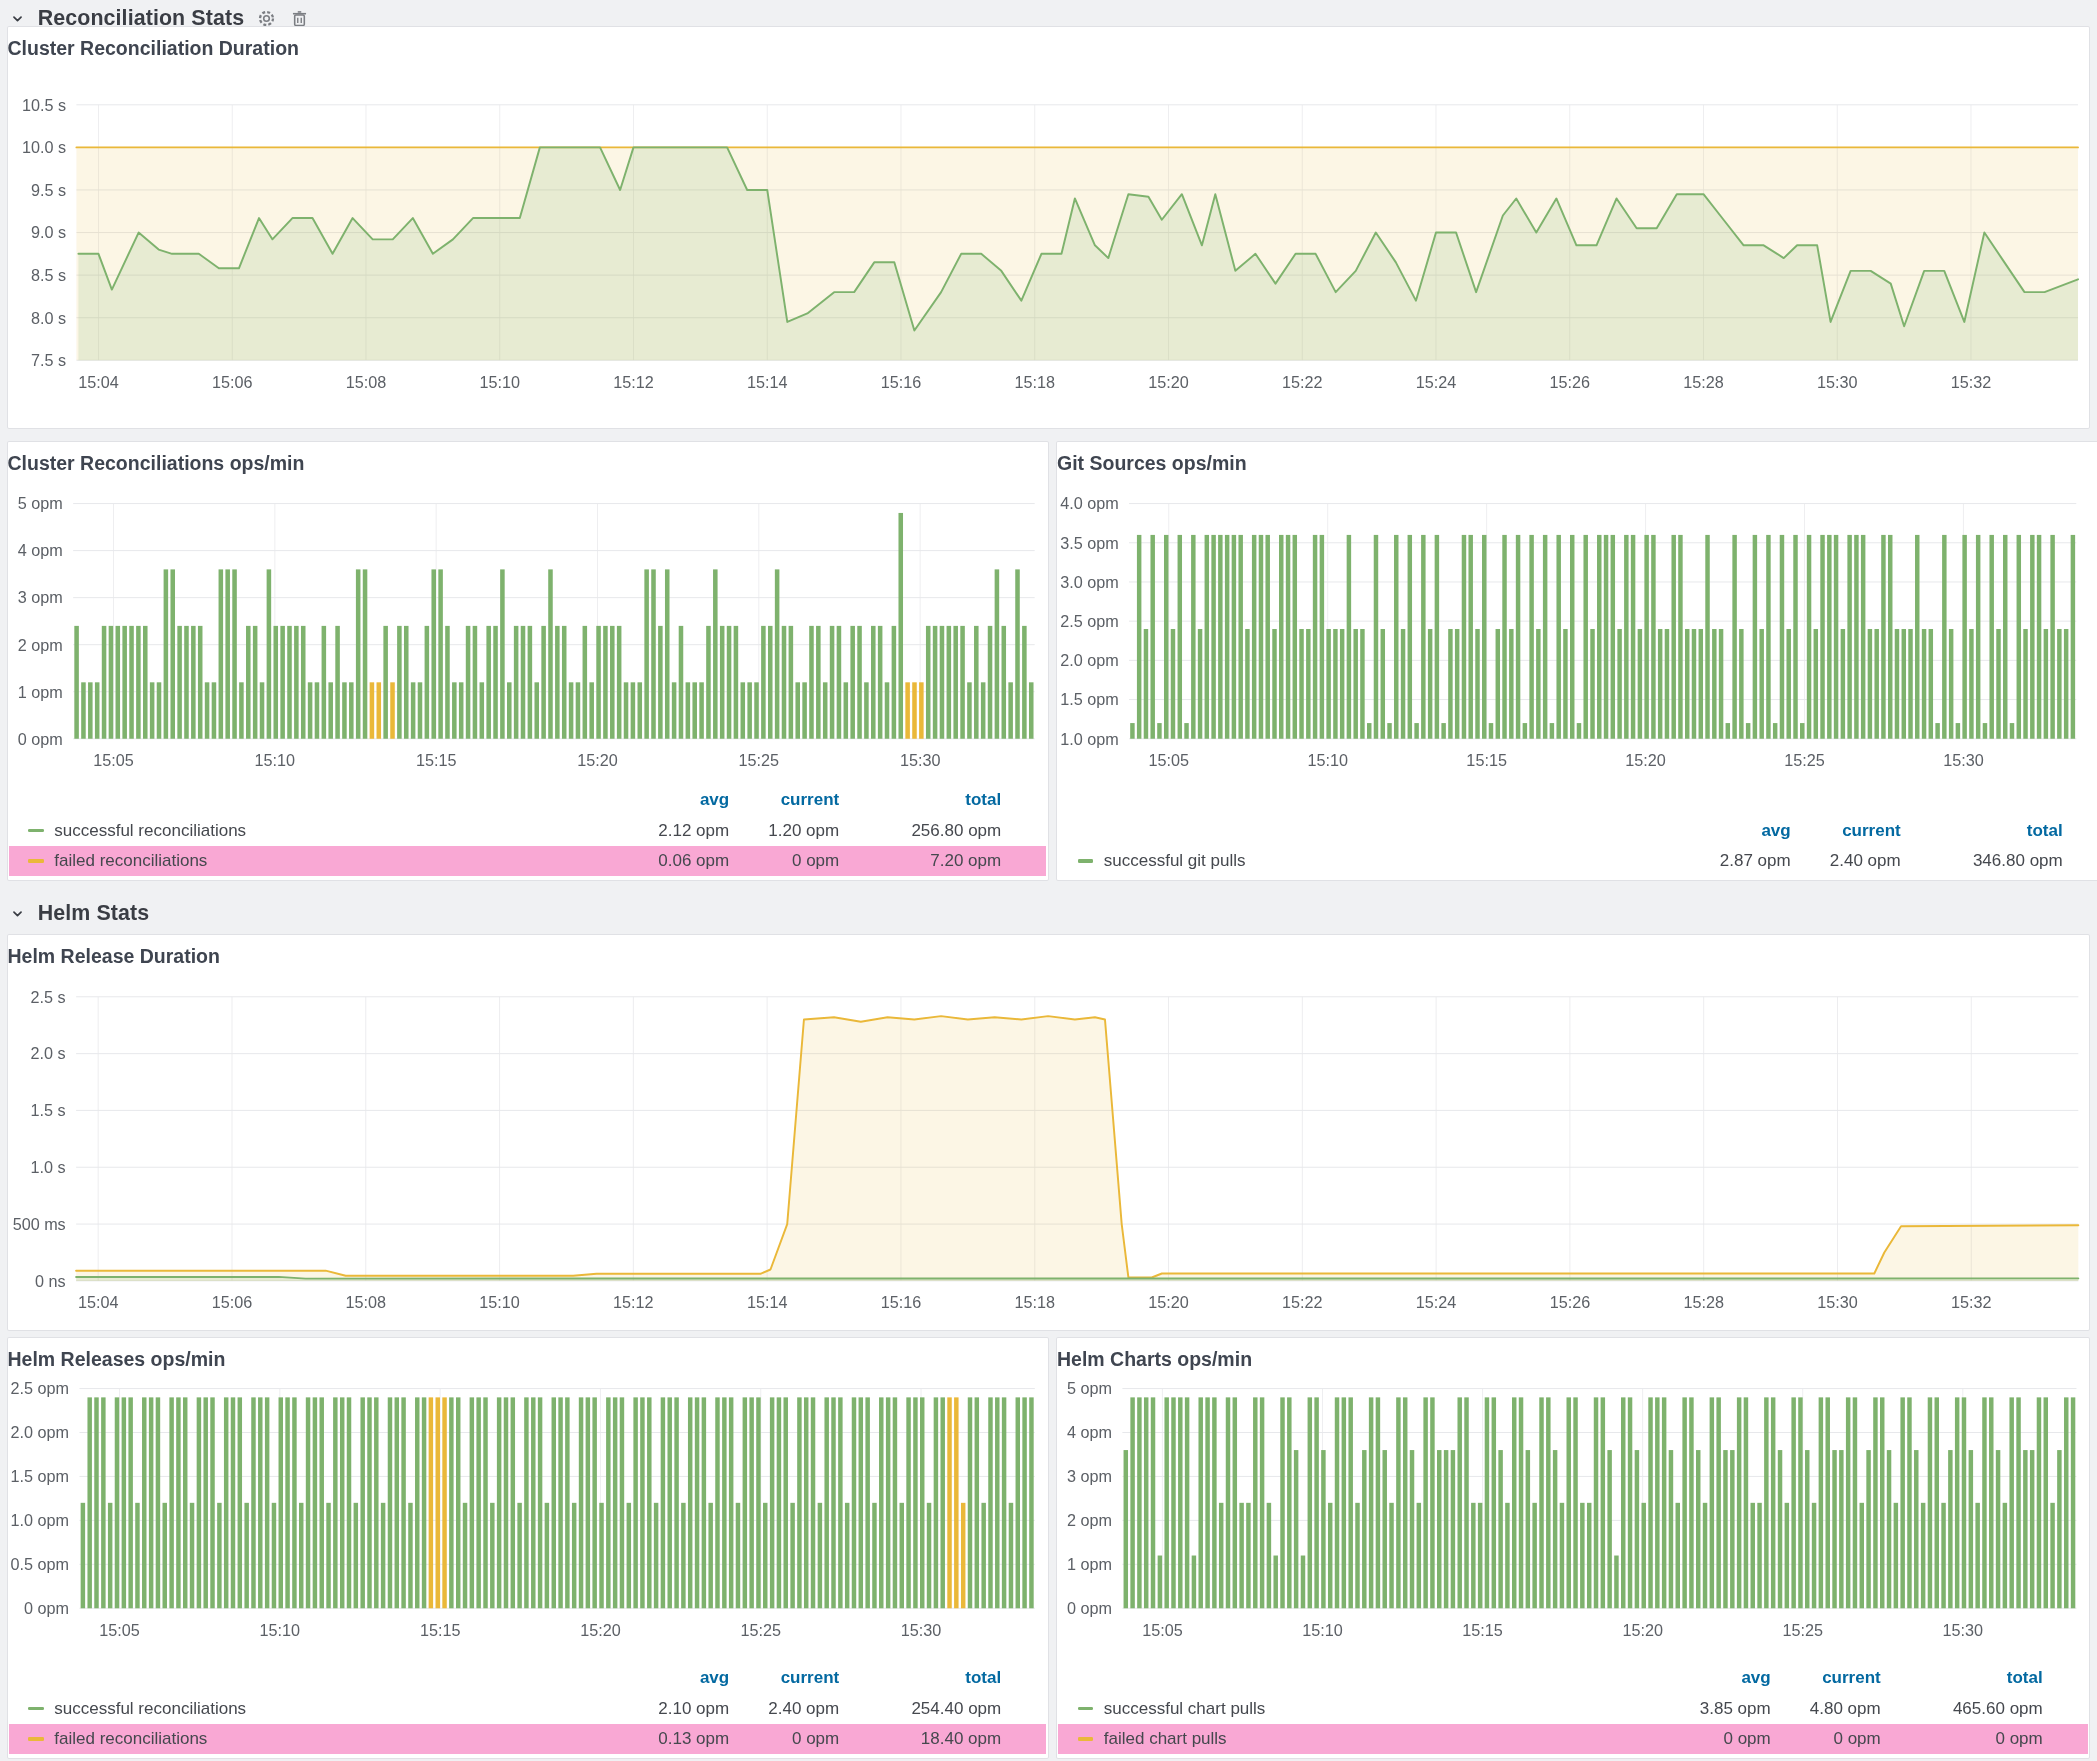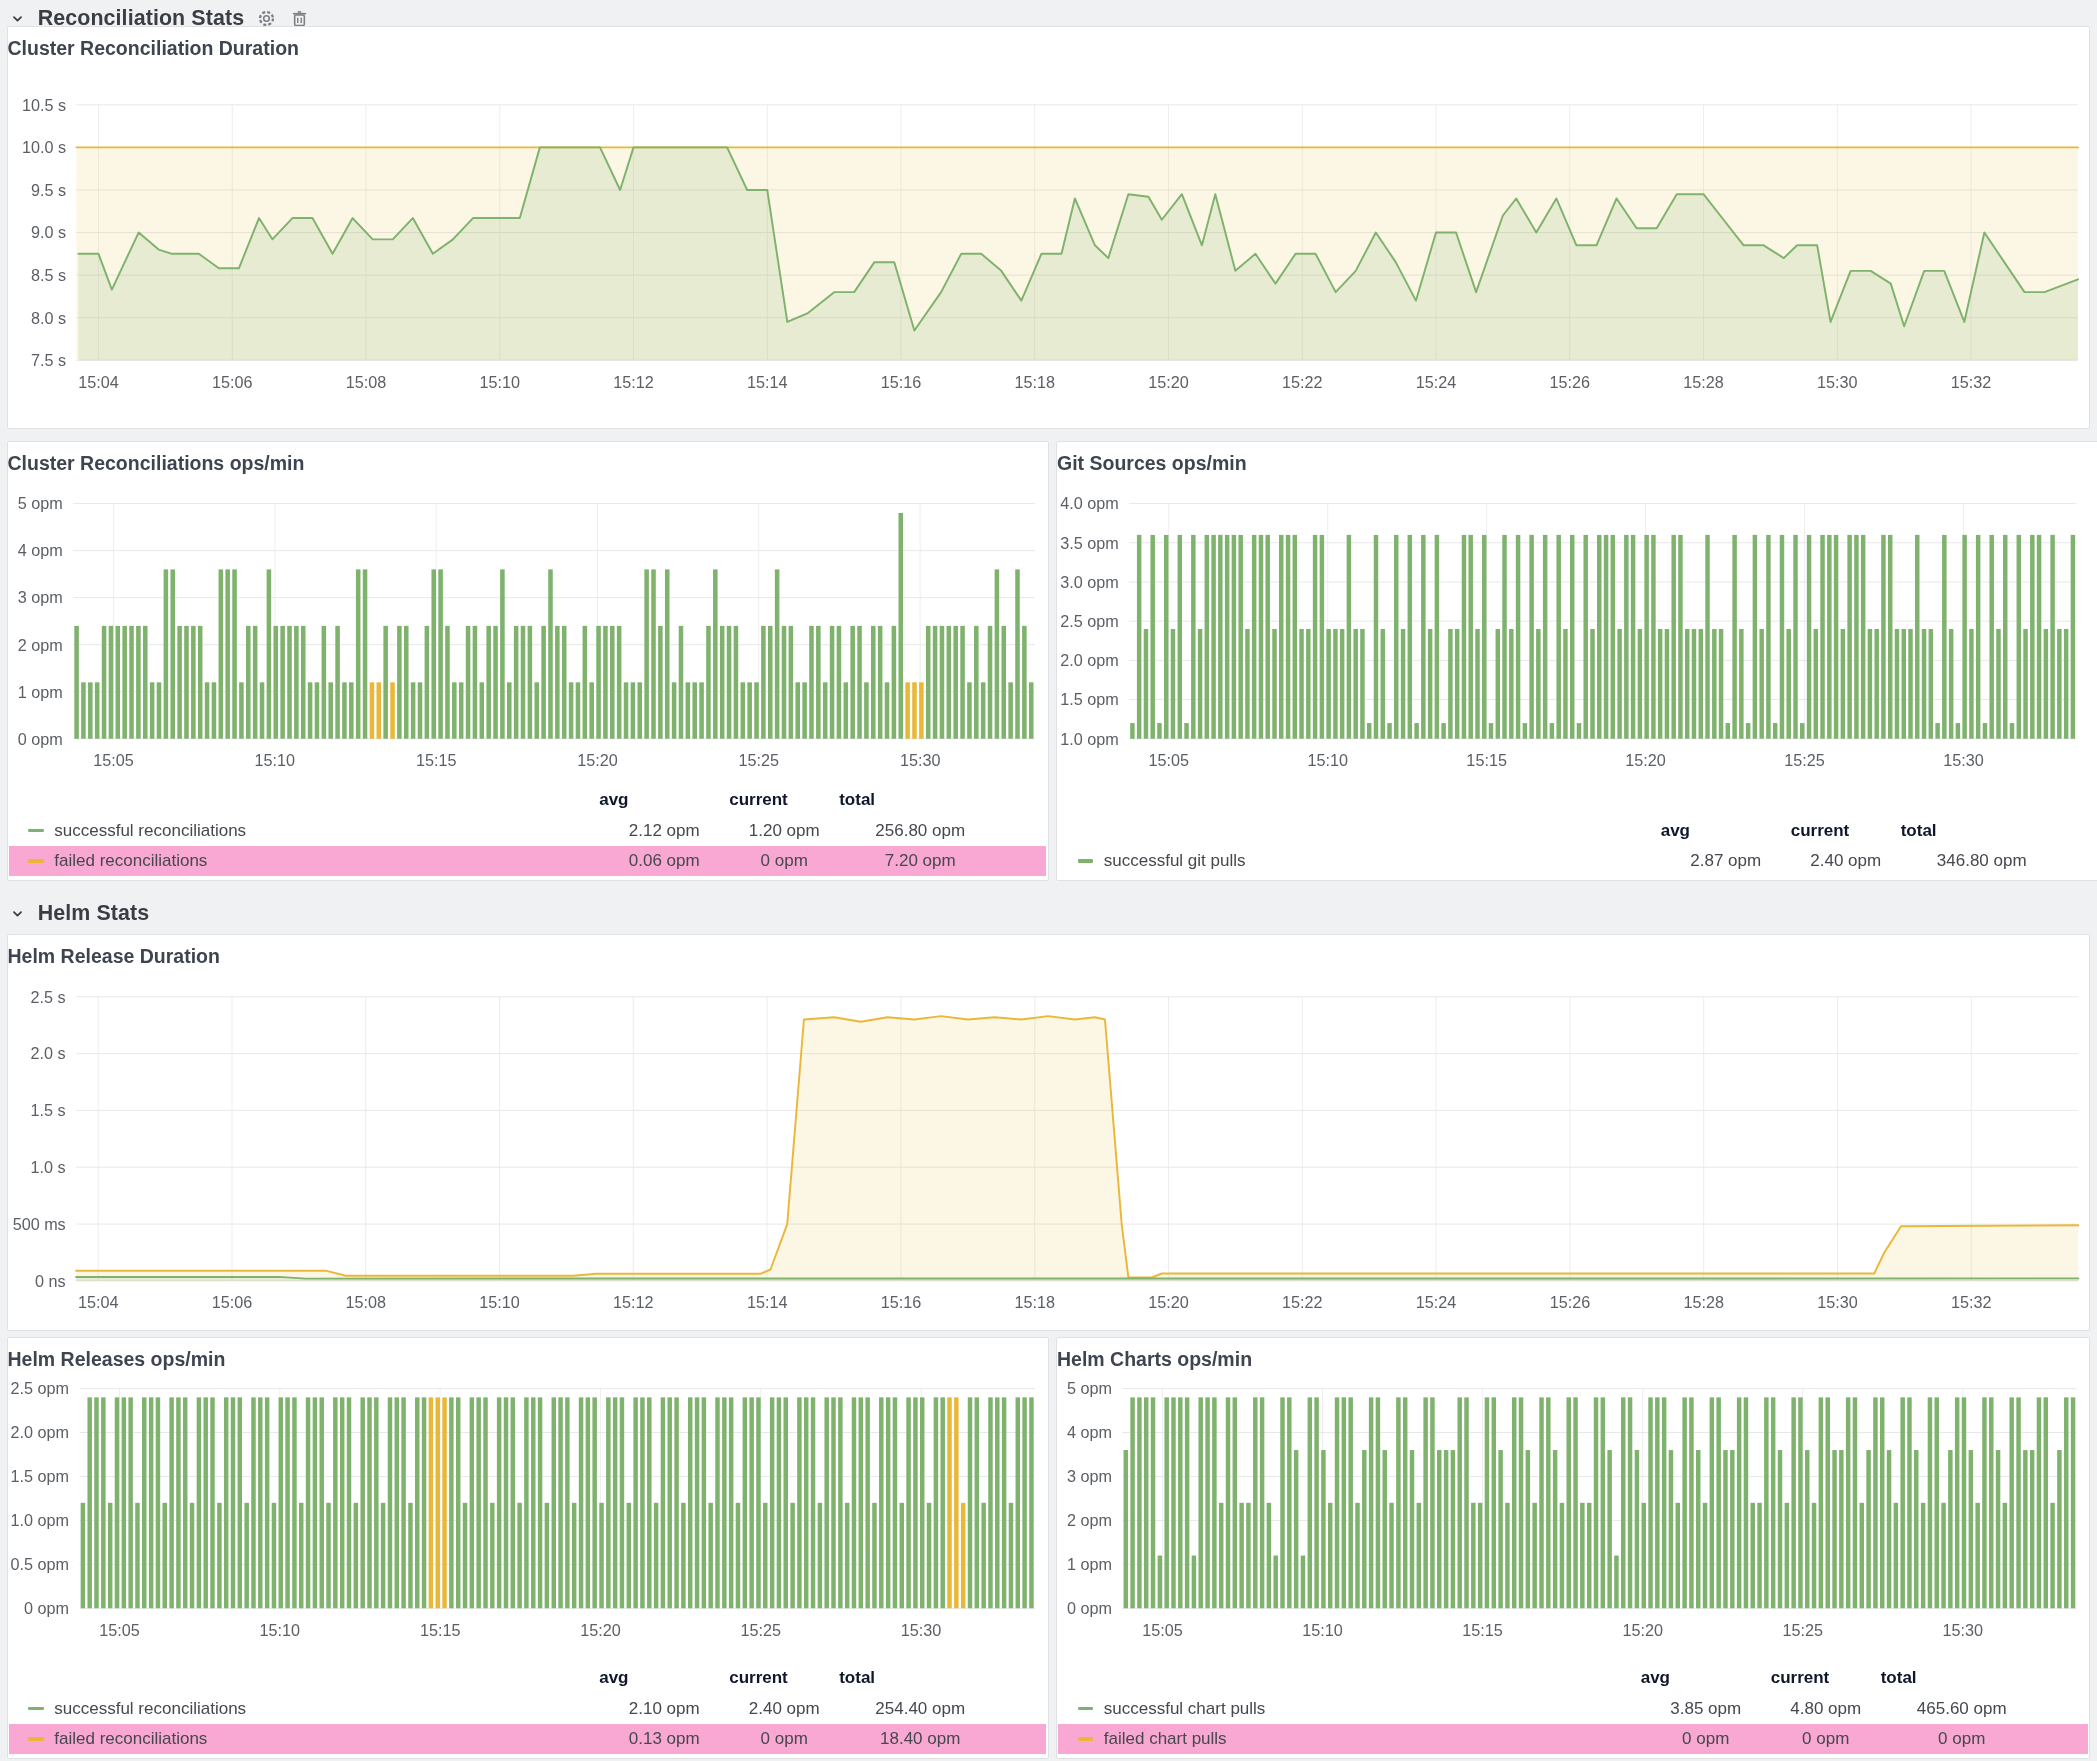--- a/index.html
+++ b/index.html
@@ -13,22 +13,22 @@
   .sec-title{font-size:21.4px;font-weight:700;color:#3a3d44;letter-spacing:0.1px}
   .sec-chevron{width:17px;height:17px;flex:0 0 auto}
   .sec-icon{width:21px;height:21px;opacity:.75;cursor:pointer}
   .panel{position:absolute;background:#ffffff;border:0.6px solid #e0e1e5;border-radius:1.9px;box-sizing:border-box}
   .p-title{position:absolute;top:10.4px;left:0;width:100%;text-align:left;font-size:19.5px;font-weight:600;color:#3f4550;z-index:2}
   .chart{position:absolute;left:0;top:0;right:0;bottom:0;z-index:1}
   .chart svg{display:block}
   .chart text{font-size:25px;fill:#5c6066}
   .legend{position:absolute;left:1.3px;right:1.3px;bottom:3.9px;font-size:17px;color:#45484e;z-index:2}
   .lg-head,.lg-row{display:grid;grid-template-columns:1fr 130px 110px 162px;align-items:center;padding:5.2px 45px 5.2px 19.5px}
-  .lg-head span{color:#0f172a;font-weight:700;}
-  .lg-row .num{text-align:center}
+  .lg-head span{color:#0369a1;font-weight:700;text-align:right}
+  .lg-row .num{text-align:right}
   .lg-row .lab{display:flex;align-items:center;gap:10.4px}
   .lg-row.stripe{background:#f9a8d4}
   .sw{width:15.6px;height:3.2px;border-radius:1.3px;flex:0 0 auto}
   .sw.green{background:#7EB26D}
   .sw.yellow{background:#EAB839}
 </style>
 </head>
 <body>
 
 <div class="sec-head" style="top:5.2px">

